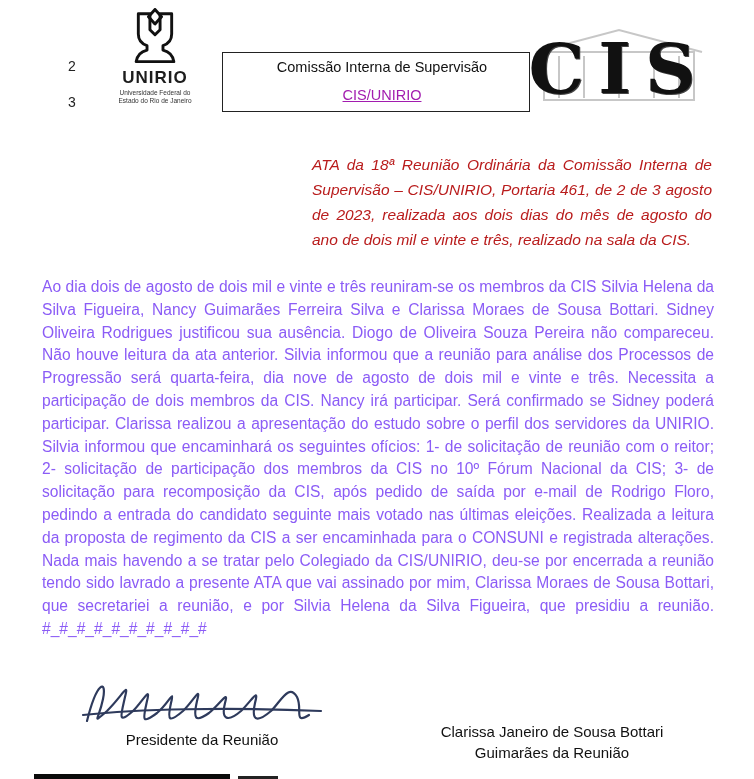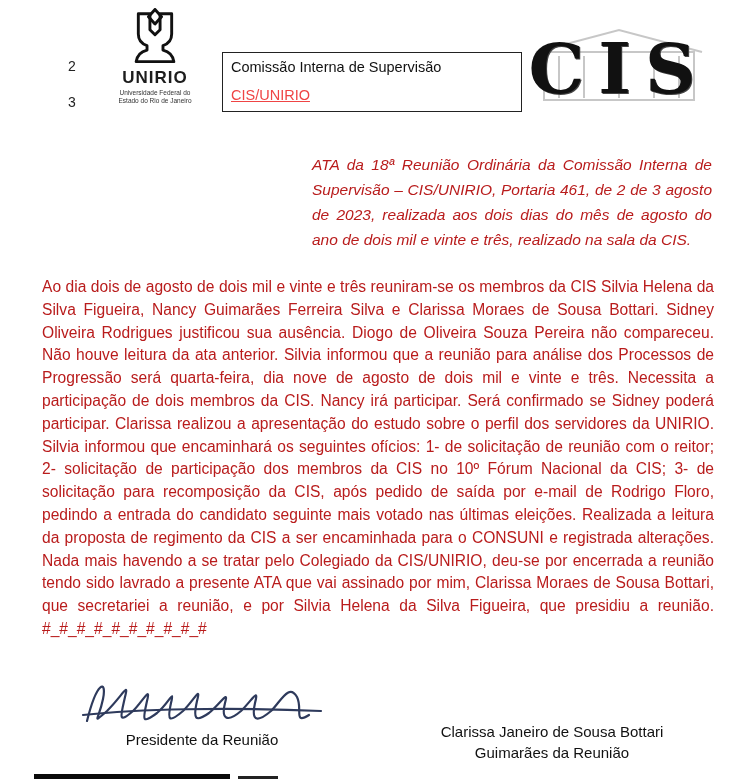--- a/index.html
+++ b/index.html
@@ -17,24 +17,25 @@
   .margin-num{position:absolute;left:68px;font-size:14px;color:#222;}
   .margin-num.n1{top:58px;}
   .margin-num.n2{top:94px;}
   .unirio-block{position:absolute;left:100px;top:8px;width:110px;text-align:center;}
   .unirio-emblem{display:block;margin:0 auto;}
   .unirio-name{font-size:17px;font-weight:bold;letter-spacing:1px;margin-top:2px;}
   .unirio-sub{font-size:6.5px;line-height:8px;color:#333;margin-top:1px;}
   .committee-box{
     position:absolute;left:222px;top:52px;width:286px;
     border:1.5px solid #222;
-    padding:6px 4px 8px 8px;
+    text-align:center;
+    padding:6px 4px 8px 16px;
   }
   .committee-line1{font-size:14.5px;color:#111;}
-  .committee-line2{font-size:14.5px;color:#ef4444;margin-top:12px;text-decoration:underline;}
+  .committee-line2{font-size:14.5px;color:#a21caf;margin-top:12px;text-decoration:underline;}
   .cis-logo{
     position:absolute;right:40px;top:22px;width:190px;height:90px;
   }
   .cis-building{position:absolute;left:0;top:0;width:100%;height:100%;opacity:.55;}
   .cis-text{
     position:absolute;left:0;top:8px;width:100%;
     font-family:"DejaVu Serif", serif;
     font-weight:bold;font-size:70px;line-height:78px;
     letter-spacing:14px;text-align:center;color:#111;
     text-shadow:1px 1px 0 #444;
@@ -42,21 +43,21 @@
   
   .ata-heading{
     margin:14px 42px 0 312px;
     text-align:justify;
     font-size:15.5px;line-height:25px;color:#b91c1c;font-style:italic;
   }
   
   .body-text{
     margin:24px 40px 0 42px;
     text-align:justify;
-    font-size:15.6px;line-height:22.8px;color:#b91c1c;
+    font-size:15.6px;line-height:22.8px;color:#8b5cf6;
   }
   
   .signatures{
     position:absolute;left:0;bottom:18px;width:100%;
     display:flex;justify-content:space-between;
     padding:0 52px;box-sizing:border-box;
   }
   .sig-col{text-align:center;}
   .sig-col.left{width:300px;}
   .sig-col.right{width:300px;padding-top:52px;}

